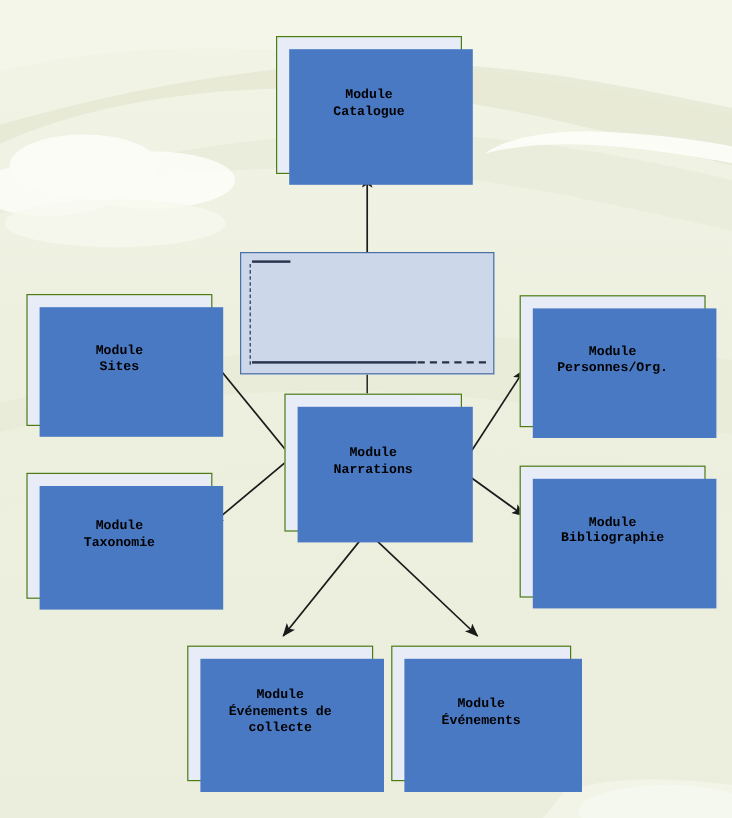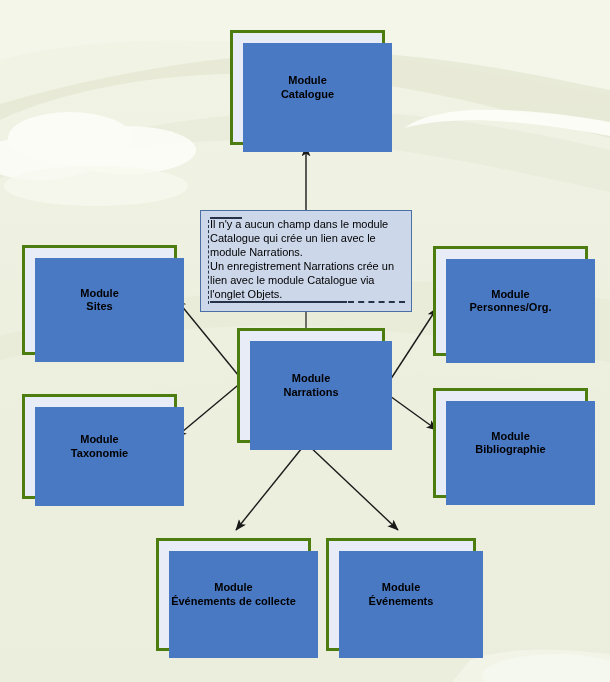--- a/index.html
+++ b/index.html
@@ -30,26 +30,27 @@
     left: 0; top: 0;
     width: 610px; height: 682px;
     pointer-events: none;
   }
 
   
   .node {
     position: absolute;
     box-sizing: border-box;
     background: #e8ecf7;
-    border: 3px solid #4d7c0f;
+    border: 1px solid #4d7c0f;
     display: flex;
     align-items: center;
     justify-content: center;
     text-align: center;
     z-index: 5;
+    font-family: Liberation Mono, monospace;
   }
   .node::after {
     content: "";
     position: absolute;
     left: 10px;
     top: 10px;
     width: 100%;
     height: 100%;
     background: #4a79c4;
     z-index: -1;
@@ -231,21 +232,19 @@
   <div class="node" style="left:237px; top:328px; width:148px; height:115px;">
     <div class="stack">
       <div class="title">Module
 Narrations</div>
     </div>
   </div>
 
   <div id="note" style="left:200px; top:210px; width:212px; height:102px;">
     <div class="tick-top"></div>
     <div class="tick-left"></div>
-    <div class="note-text">Il n'y a aucun champ dans le module Catalogue qui crée un lien avec le module Narrations.
-Un enregistrement Narrations crée un lien avec le module Catalogue via l'onglet Objets.</div>
     <div class="rule">
       <div class="solid"></div>
       <div class="dashed"></div>
     </div>
   </div>
 
 </div>
 
 </body></html>

